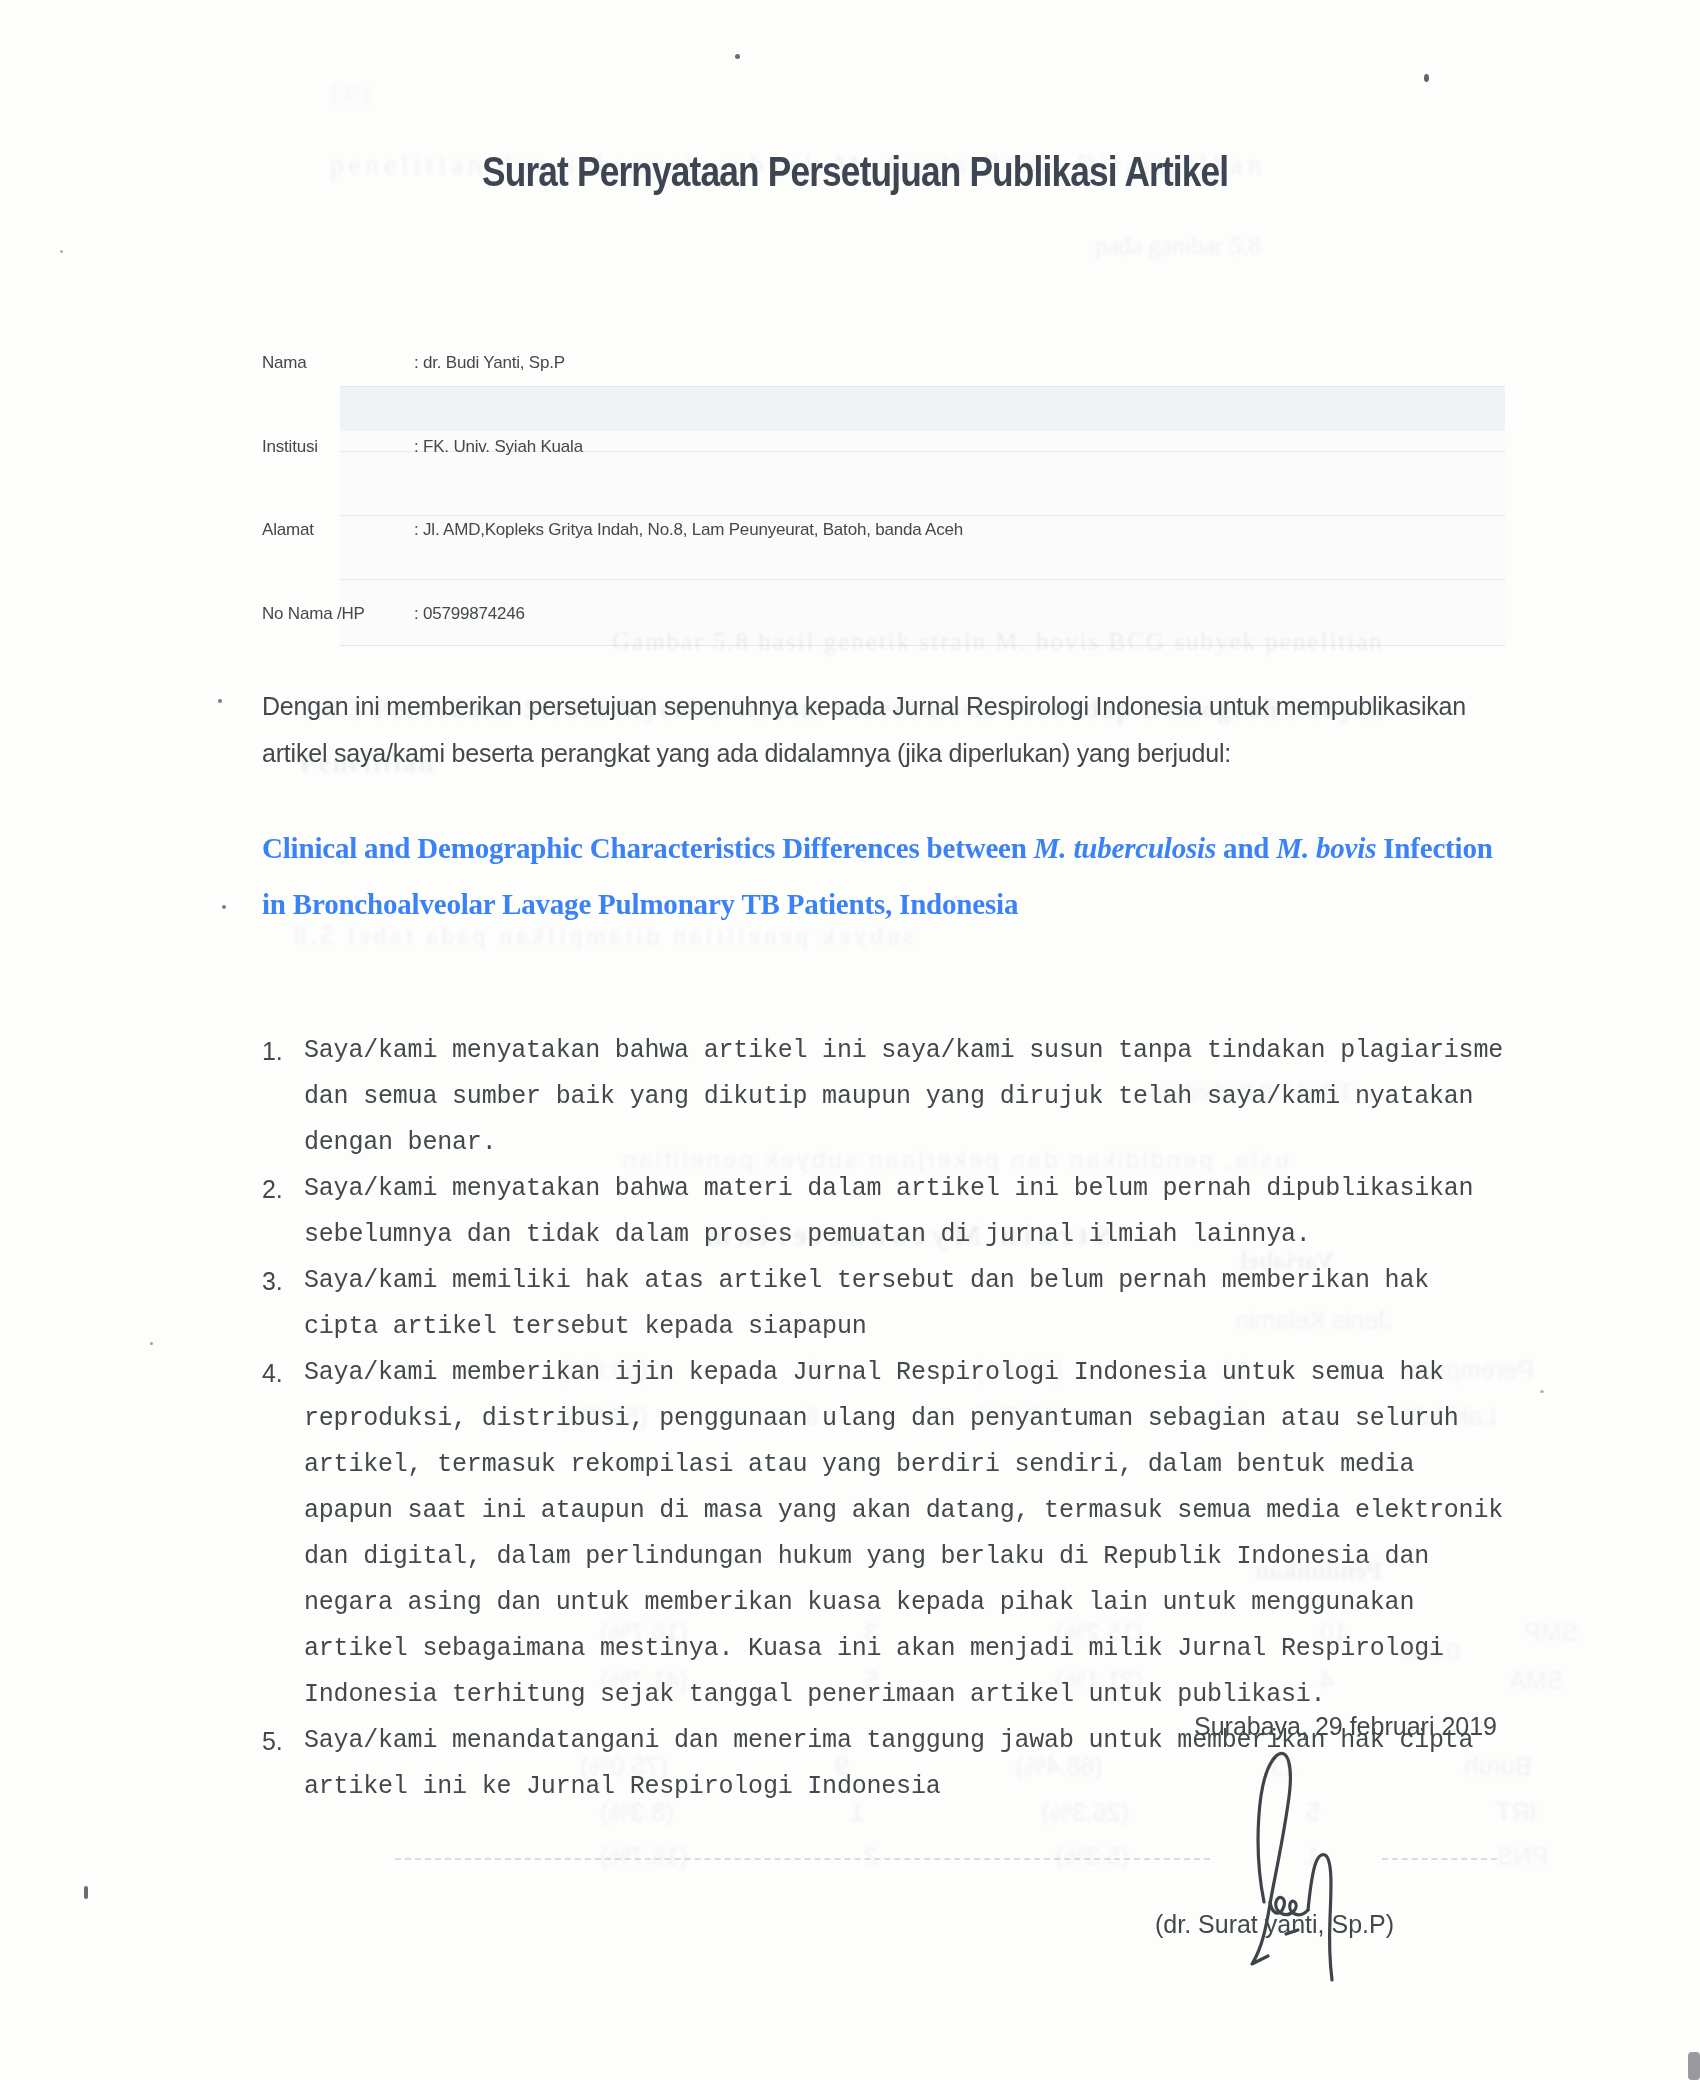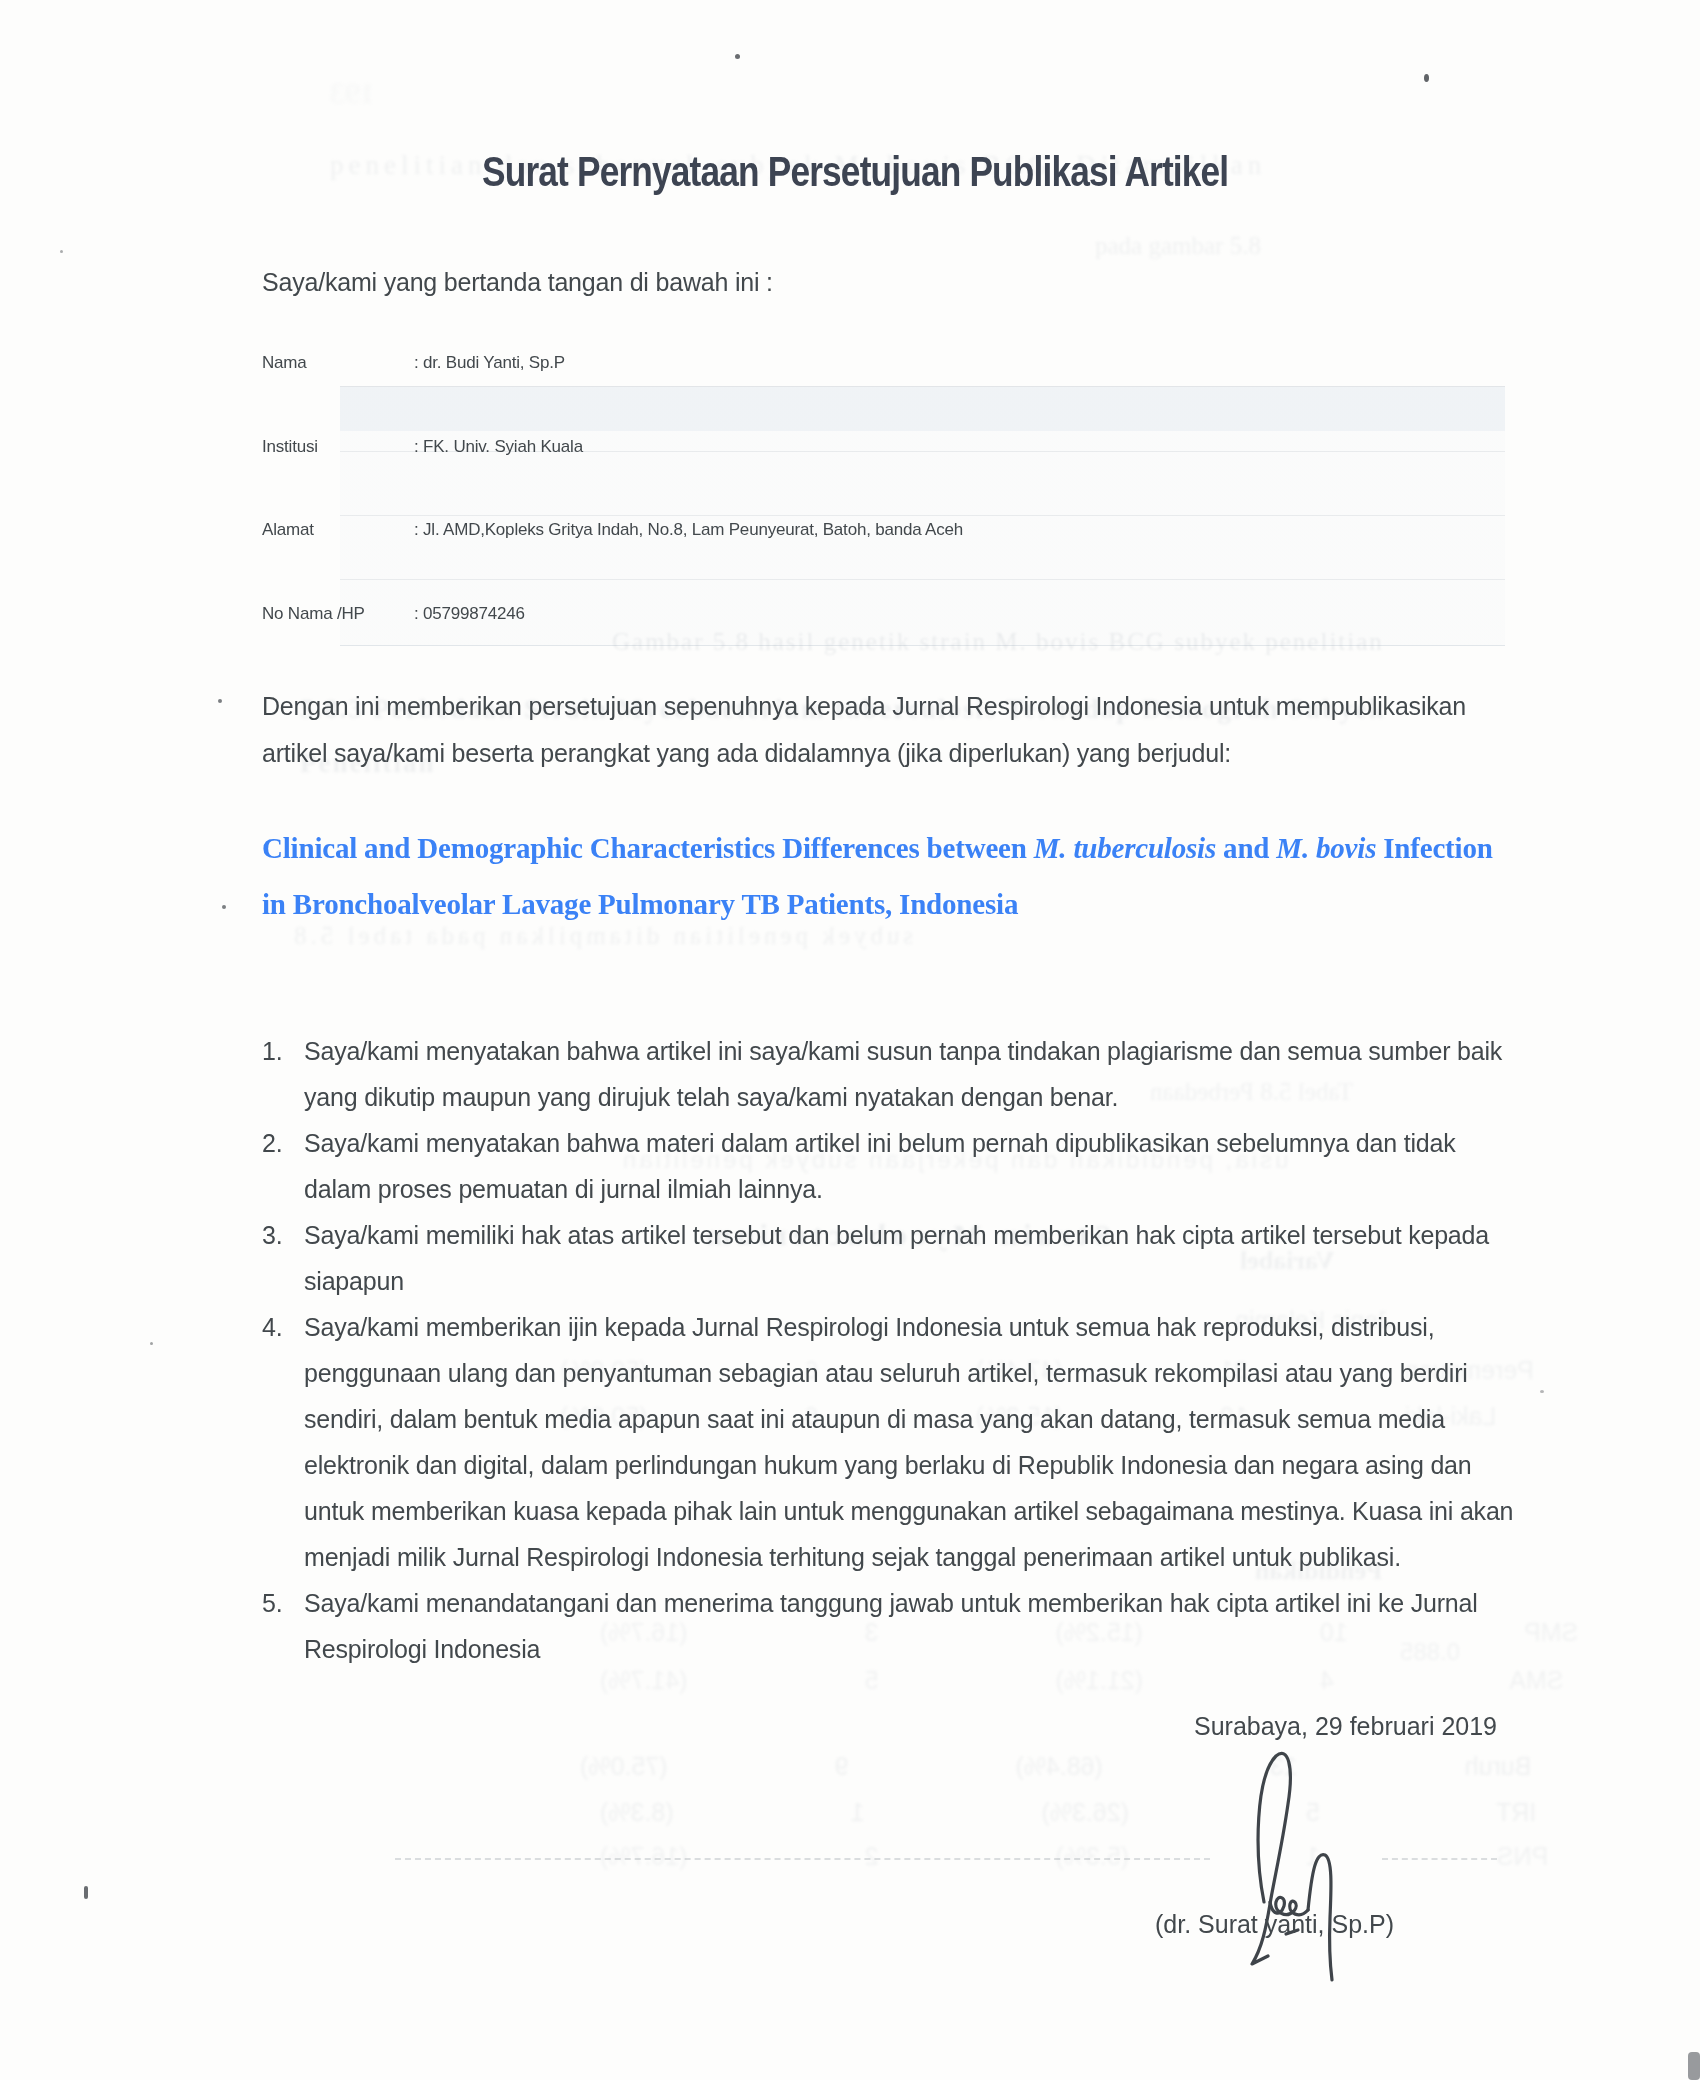--- a/index.html
+++ b/index.html
@@ -26,21 +26,21 @@
   .para{position:absolute;left:262px;width:1250px;font-size:25px;letter-spacing:-0.2px;line-height:47px;}
   .article-title{
     position:absolute;left:262px;top:820px;width:1255px;
     font-family:"Liberation Serif",serif;font-weight:bold;
     font-size:29px;color:#3b82f6;line-height:56px;letter-spacing:-0.2px;
   }
   .article-title i{font-style:italic;}
   .stmt-list{position:absolute;left:262px;top:1028px;width:1252px;}
   .stmt{display:flex;font-size:25px;letter-spacing:-0.2px;line-height:46px;}
   .stmt .num{flex:0 0 42px;}
-  .stmt .stxt{flex:1;}
+  .stmt .stxt{flex:1;font-family:Liberation Mono, monospace;}
   .date-line{position:absolute;right:203px;top:1707px;font-size:25px;line-height:38px;white-space:nowrap;}
   .signer{position:absolute;left:1155px;top:1905px;font-size:25px;line-height:38px;white-space:nowrap;}
   .sig{position:absolute;left:1228px;top:1742px;width:125px;height:240px;}
   
   .ghost{position:absolute;color:#8f99a4;font-family:"Liberation Serif",serif;white-space:nowrap;pointer-events:none;}
   .ghost.sans{font-family:"Liberation Sans",sans-serif;}
   .ghost.mir{transform:scaleX(-1);}
   .ghost.b{font-weight:bold;}
   .gtable{position:absolute;left:340px;top:386px;width:1165px;height:258px;
     border-top:1px solid rgba(168,176,186,.28);
@@ -78,21 +78,20 @@
   <span class="ghost mir b" style="left:1255px;top:1556px;font-size:26px;opacity:.12;filter:blur(1.6px)">Pendidikan</span>
   <span class="ghost mir sans" style="left:600px;top:1618px;font-size:25px;opacity:.11;filter:blur(1.8px);word-spacing:170px">SMP 10 (15.2%) 3 (16.7%)</span>
   <span class="ghost mir sans" style="left:600px;top:1666px;font-size:25px;opacity:.11;filter:blur(1.8px);word-spacing:170px">SMA 4 (21.1%) 5 (41.7%)</span>
   <span class="ghost mir sans" style="left:580px;top:1752px;font-size:25px;opacity:.12;filter:blur(1.7px);word-spacing:160px">Buruh 13 (68.4%) 9 (75.0%)</span>
   <span class="ghost mir sans" style="left:600px;top:1798px;font-size:25px;opacity:.12;filter:blur(1.7px);word-spacing:170px">IRT 5 (26.3%) 1 (8.3%)</span>
   <span class="ghost mir sans" style="left:600px;top:1842px;font-size:25px;opacity:.11;filter:blur(1.8px);word-spacing:170px">PNS 1 (5.3%) 2 (16.7%)</span>
   <span class="ghost mir sans" style="left:1400px;top:1638px;font-size:24px;opacity:.10;filter:blur(1.8px)">0.885</span>
 
   <div class="doc-title">Surat Pernyataan Persetujuan Publikasi Artikel</div>
 
-  <div class="line" style="left:262px;top:263px">Saya/kami yang bertanda tangan di bawah ini :</div>
 
   <div class="frow" style="top:344px">
     <span class="flabel">Nama</span><span class="fvalue">: dr. Budi Yanti, Sp.P</span>
   </div>
   <div class="frow" style="top:428px">
     <span class="flabel">Institusi</span><span class="fvalue">: FK. Univ. Syiah Kuala</span>
   </div>
   <div class="frow" style="top:511px">
     <span class="flabel">Alamat</span><span class="fvalue">: Jl. AMD,Kopleks Gritya Indah, No.8, Lam Peunyeurat, Batoh, banda Aceh</span>
   </div>

